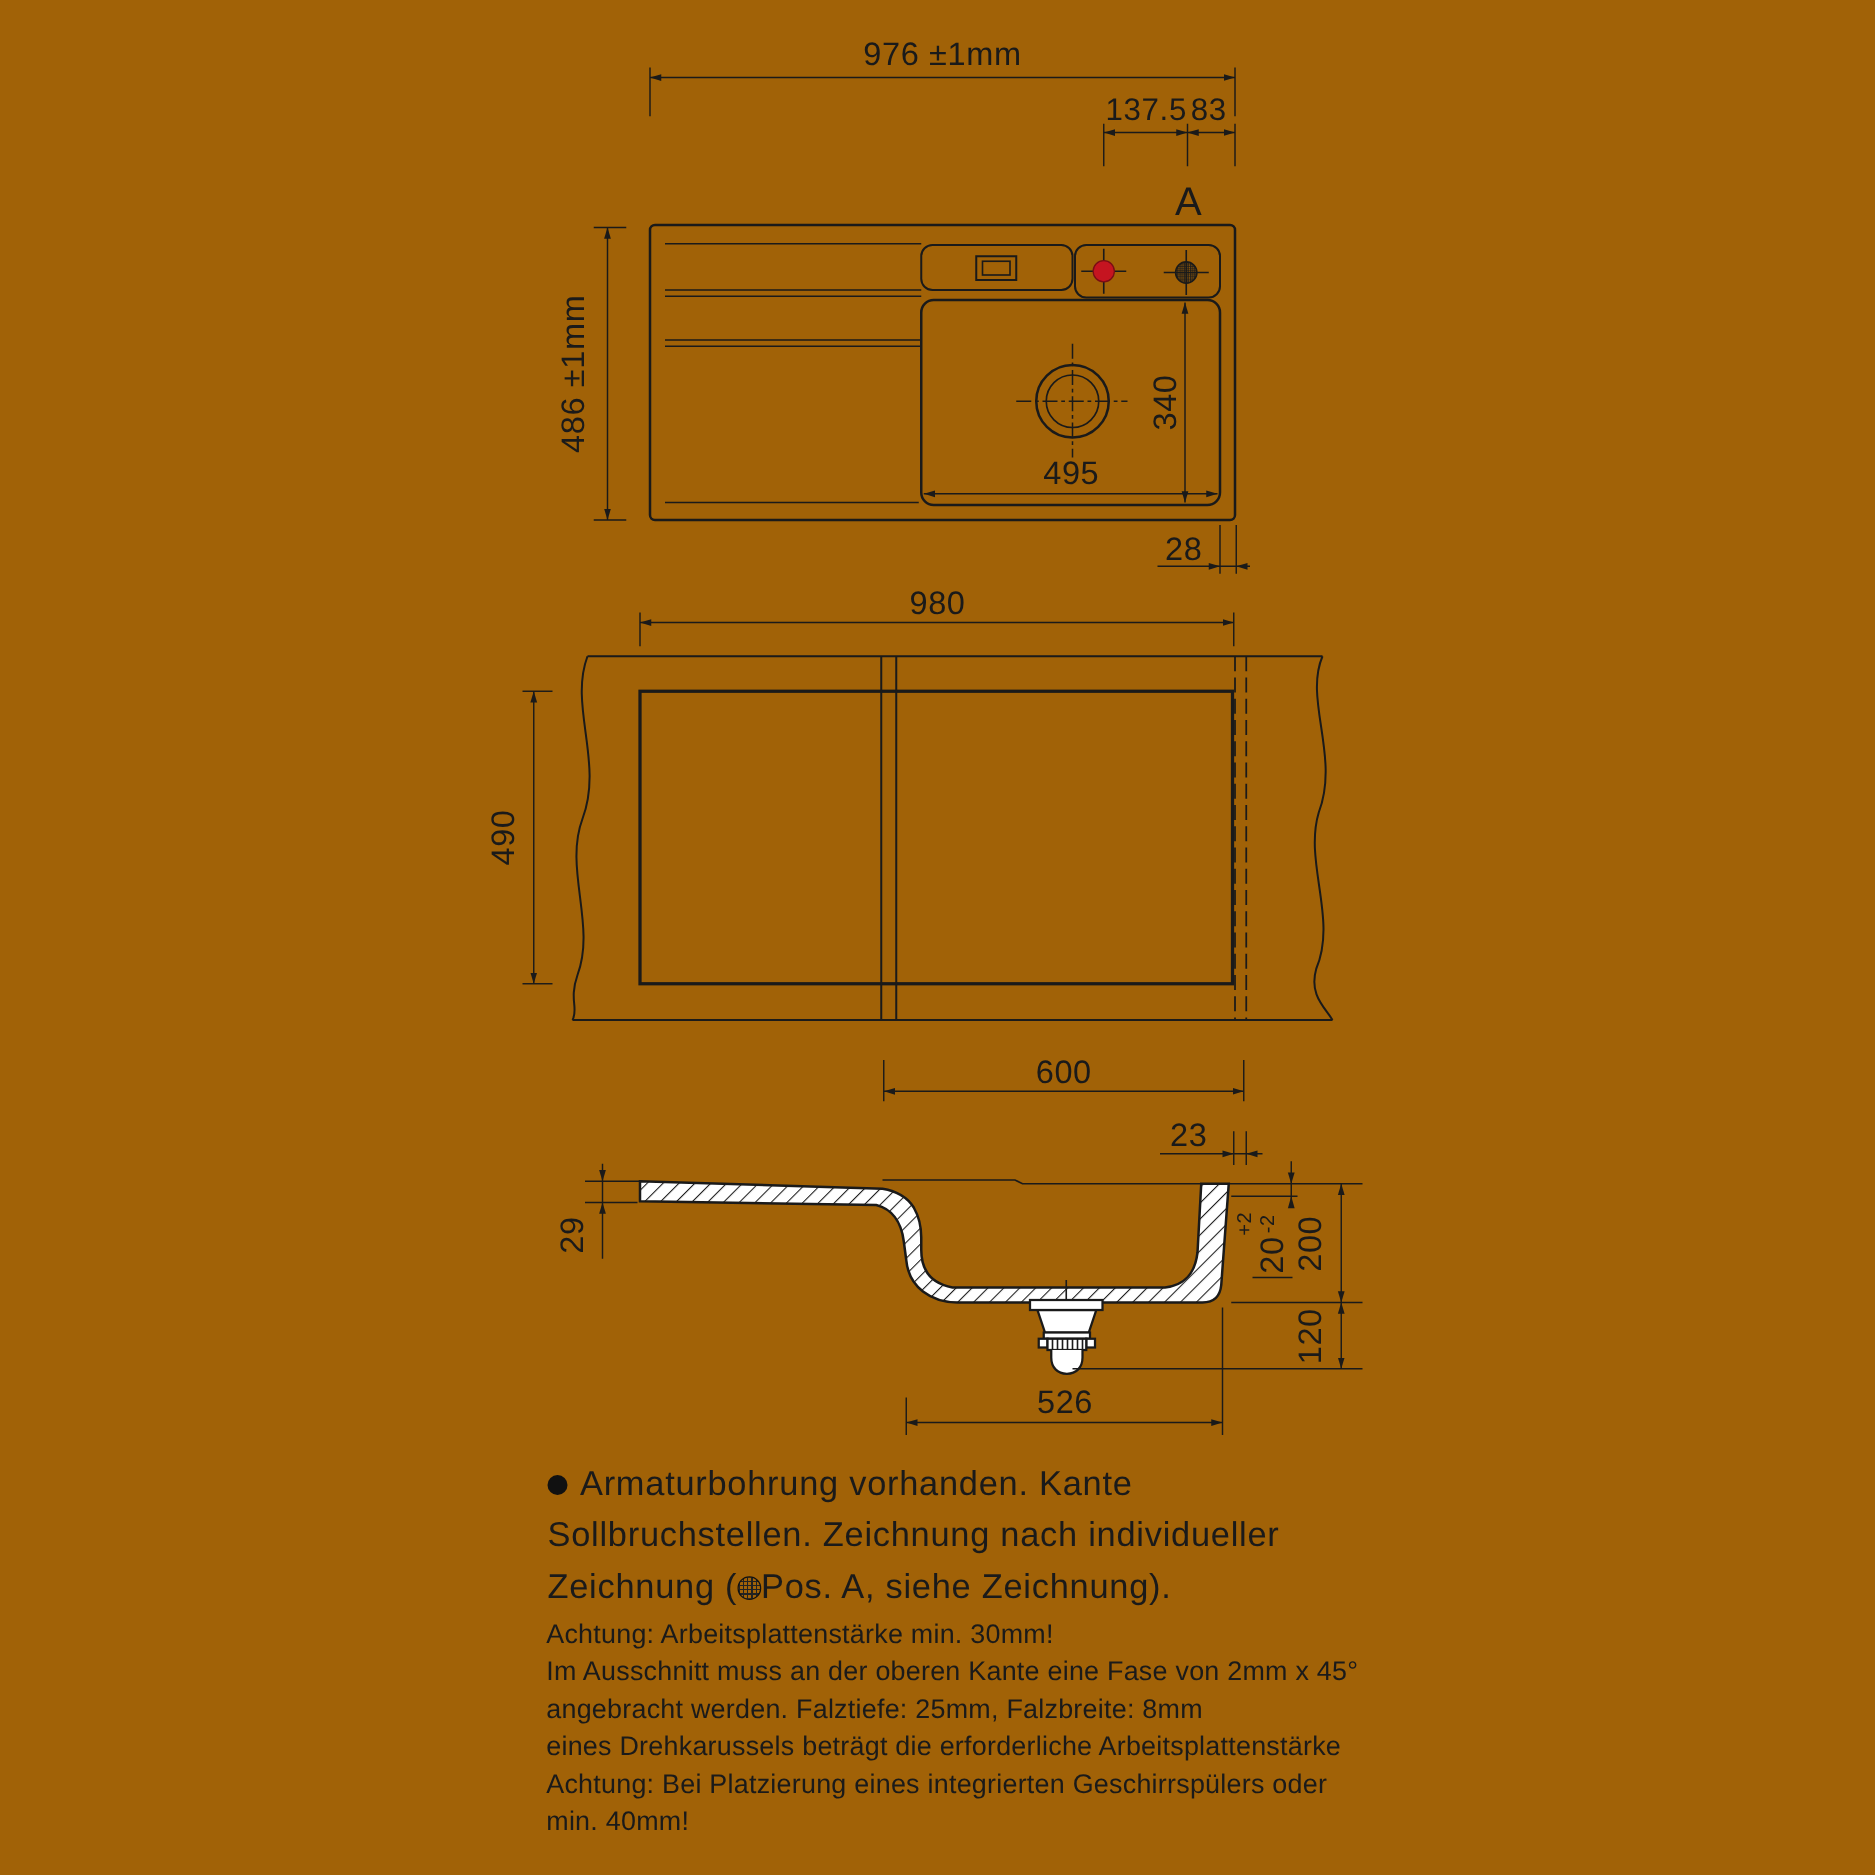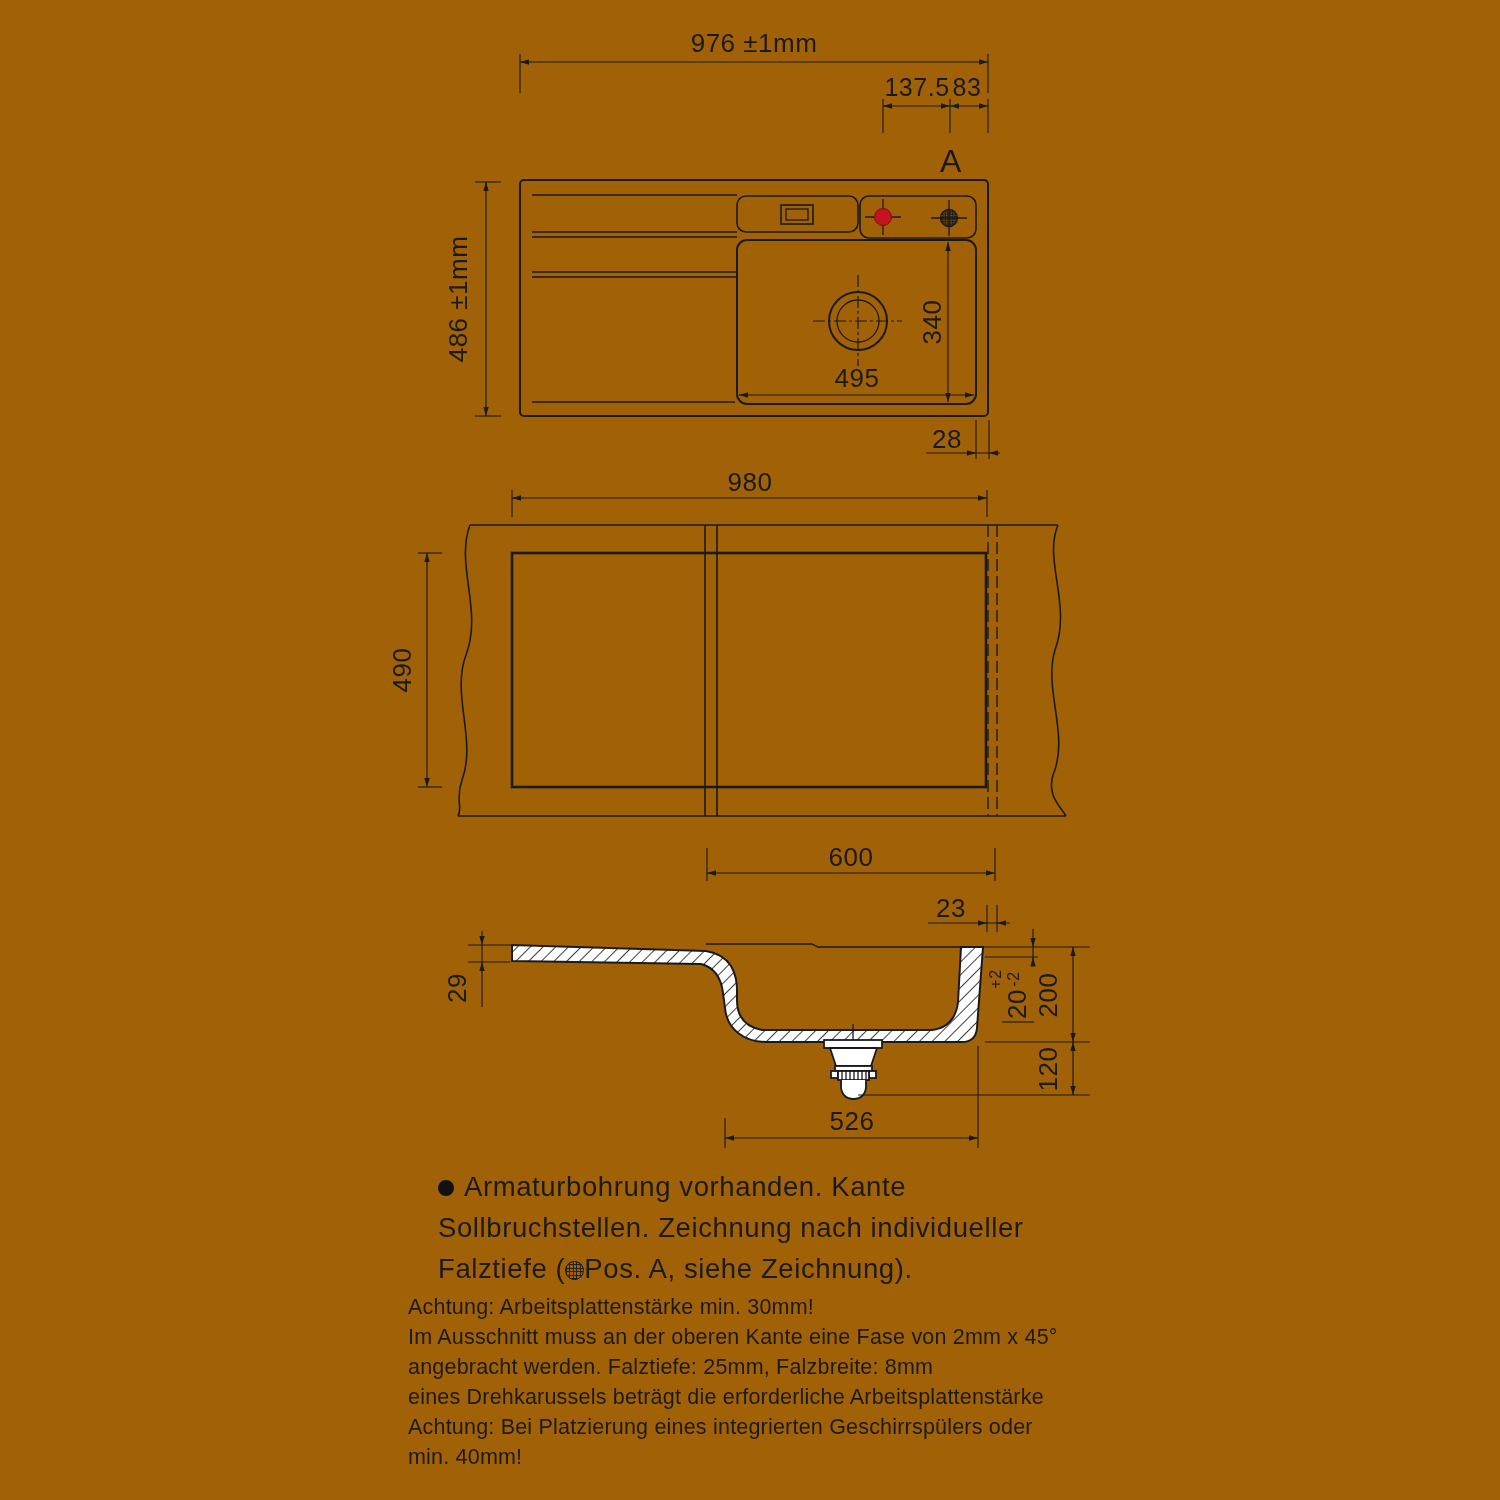--- a/index.html
+++ b/index.html
@@ -18,21 +18,21 @@
   .white{fill:#fff;stroke:#1a1a1a;stroke-width:1.8;}
   .arr{fill:#1a1a1a;stroke:none;}
   text{fill:#1a1a1a;font-family:"Liberation Sans",sans-serif;letter-spacing:0.5px;}
   .dt{font-size:26px;text-anchor:middle;}
   .dts{font-size:25px;text-anchor:middle;}
   .dtt{font-size:16px;text-anchor:middle;}
   .big{font-size:32px;text-anchor:middle;}
   
   .notes-primary{position:absolute;left:438px;top:1166px;font-size:27.5px;line-height:41px;
                  letter-spacing:0.6px;white-space:nowrap;}
-  .notes-secondary{position:absolute;left:408px;top:1292px;font-size:21.5px;line-height:30px;
+  .notes-secondary{position:absolute;left:437px;top:1292px;font-size:21.5px;line-height:30px;
                    letter-spacing:0.2px;white-space:nowrap;}
   .bullet{display:inline-block;width:16px;height:16px;border-radius:50%;background:#111;
           margin-right:10px;}
   .hatch-circle{display:inline-block;width:17px;height:17px;border-radius:50%;
           border:1.6px solid #111;vertical-align:-2px;
           background:repeating-linear-gradient(0deg,#222 0 1px,transparent 1px 3.4px),
                      repeating-linear-gradient(90deg,#222 0 1px,transparent 1px 3.4px);}
 </style>
 </head>
 <body>
@@ -265,21 +265,21 @@
       <line class="dim" x1="725" y1="1118" x2="725" y2="1148"></line>
       <line class="dim" x1="978" y1="1046" x2="978" y2="1148"></line>
       <line class="dim" x1="725" y1="1138" x2="978" y2="1138" marker-start="url(#mS)" marker-end="url(#mE)"></line>
     </g>
   </g>
 </svg>
 
 <div class="notes-primary">
   <div><span class="bullet"></span><span>Armaturbohrung vorhanden. Kante</span></div>
   <div>Sollbruchstellen. Zeichnung nach individueller</div>
-  <div><span>Falztiefe (</span><span class="hatch-circle"></span><span>Pos. A, siehe Zeichnung).</span></div>
+  <div><span>Zeichnung (</span><span class="hatch-circle"></span><span>Pos. A, siehe Zeichnung).</span></div>
 </div>
 
 <div class="notes-secondary">
   <div>Achtung: Arbeitsplattenstärke min. 30mm!</div>
   <div>Im Ausschnitt muss an der oberen Kante eine Fase von 2mm x 45°</div>
   <div>angebracht werden. Falztiefe: 25mm, Falzbreite: 8mm</div>
   <div>eines Drehkarussels beträgt die erforderliche Arbeitsplattenstärke</div>
   <div>Achtung: Bei Platzierung eines integrierten Geschirrspülers oder</div>
   <div>min. 40mm!</div>
 </div>

